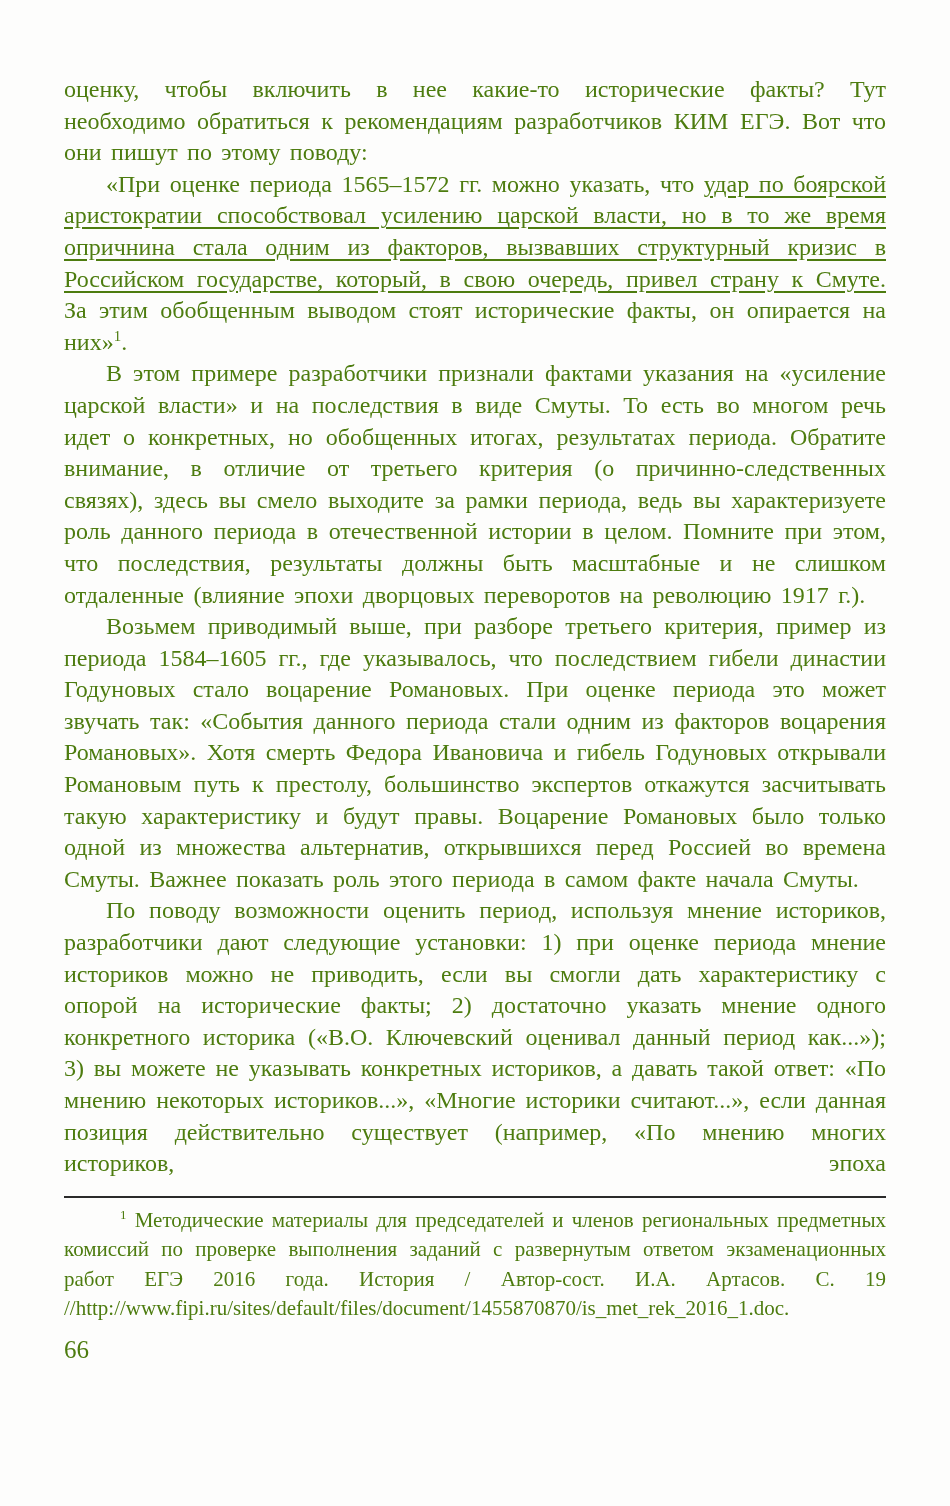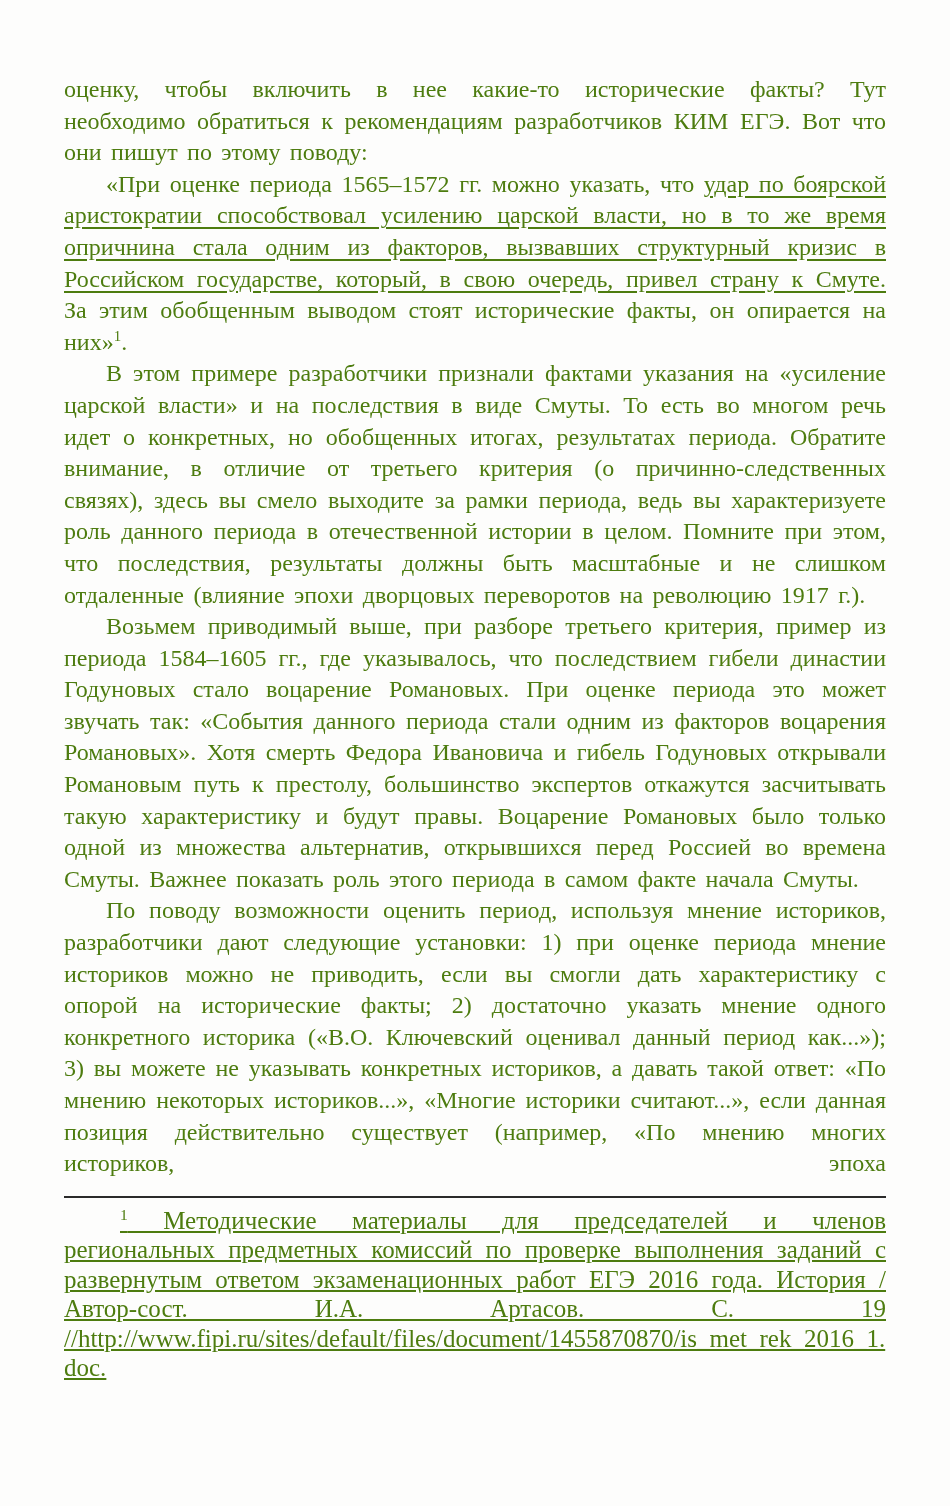--- a/index.html
+++ b/index.html
@@ -42,27 +42,26 @@
     line-height: 0;
   }
   .footnote-rule {
     margin-top: 16px;
     border: none;
     border-top: 2px solid #2a2a2a;
     width: 100%;
   }
   .footnote {
     margin: 8px 0 0 0;
-    font-size: 25px;
+    font-size: 21px;
     line-height: 29.5px;
     text-align: justify;
     word-spacing: 0.12em;
     text-indent: 56px;
     overflow-wrap: break-word;
-    text-decoration: underline;
   }
   .page-number {
     margin-top: 12px;
     font-size: 25px;
   }
 </style>
 </head>
 <body>
 
 <div class="page">
@@ -71,13 +70,14 @@
       <p class="indent"><span>«При оценке периода 1565–1572 гг. можно указать, что </span><span class="seg-italic">удар по боярской аристократии способствовал усилению царской власти, но в то же время опричнина стала одним из факторов, вызвавших структурный кризис в Российском государстве, который, в свою очередь, привел страну к Смуте.</span><span> За этим обобщенным выводом стоят исторические факты, он опирается на них»</span><sup>1</sup><span>.</span></p>
       <p class="indent"><span>В этом примере разработчики признали фактами указания на «усиление царской власти» и на последствия в виде Смуты. То есть во многом речь идет о конкретных, но обобщенных итогах, результатах периода. Обратите внимание, в отличие от третьего критерия (о причинно-следственных связях), здесь вы смело выходите за рамки периода, ведь вы характеризуете роль данного периода в отечественной истории в целом. Помните при этом, что последствия, результаты должны быть масштабные и не слишком отдаленные (влияние эпохи дворцовых переворотов на революцию 1917 г.).</span></p>
       <p class="indent"><span>Возьмем приводимый выше, при разборе третьего критерия, пример из периода 1584–1605 гг., где указывалось, что последствием гибели династии Годуновых стало воцарение Романовых. При оценке периода это может звучать так: «События данного периода стали одним из факторов воцарения Романовых». Хотя смерть Федора Ивановича и гибель Годуновых открывали Романовым путь к престолу, большинство экспертов откажутся засчитывать такую характеристику и будут правы. Воцарение Романовых было только одной из множества альтернатив, открывшихся перед Россией во времена Смуты. Важнее показать роль этого периода в самом факте начала Смуты.</span></p>
       <p class="indent continues"><span>По поводу возможности оценить период, используя мнение историков, разработчики дают следующие установки: 1) при оценке периода мнение историков можно не приводить, если вы смогли дать характеристику с опорой на исторические факты; 2) достаточно указать мнение одного конкретного историка («В.О. Ключевский оценивал данный период как...»); 3) вы можете не указывать конкретных историков, а давать такой ответ: «По мнению некоторых историков...», «Многие историки считают...», если данная позиция действительно существует (например, «По мнению многих историков, эпоха</span></p>
     </main>
 
   <hr class="footnote-rule">
 
   <p class="footnote" id="footnote-container"><sup>1</sup><span> Методические материалы для председателей и членов региональных предметных комиссий по проверке выполнения заданий с развернутым ответом экзаменационных работ ЕГЭ 2016 года. История / Автор-сост. И.А. Артасов. С. 19 //http://www.fipi.ru/sites/default/files/document/1455870870/is_met_rek_2016_1.doc.</span></p>
 
+  <div class="page-number">66</div>
 </div>
 
 </body></html>

